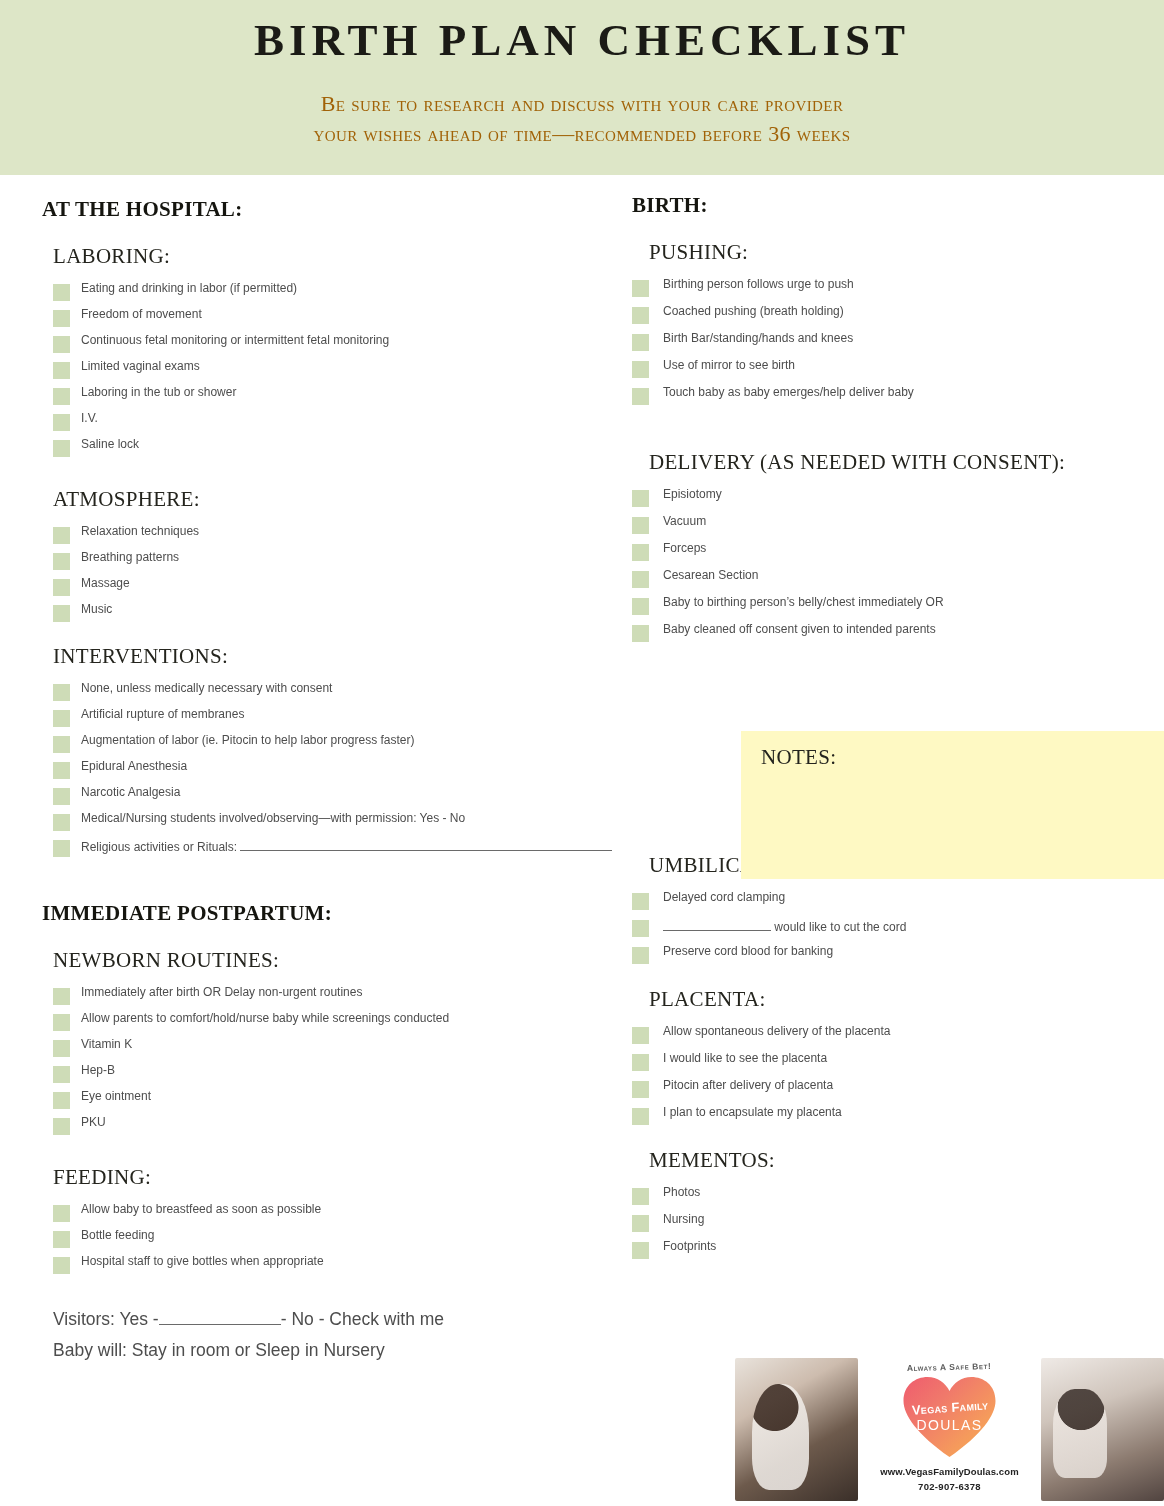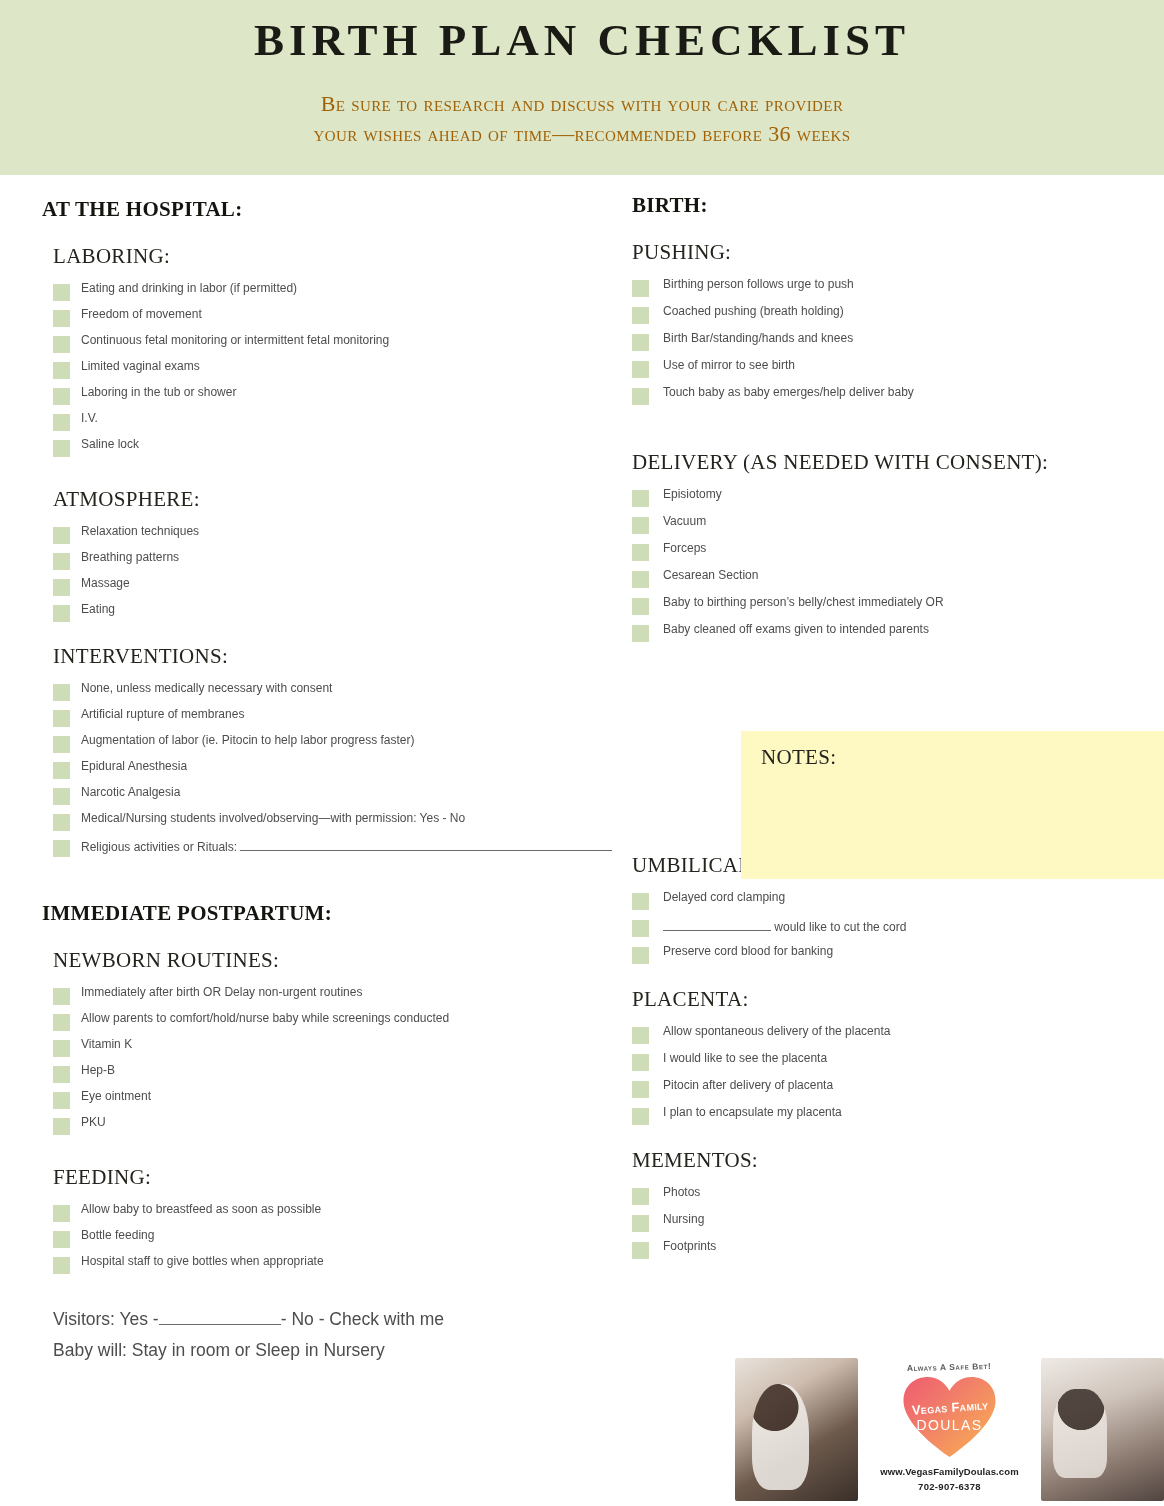--- a/index.html
+++ b/index.html
@@ -104,21 +104,21 @@
     display:inline-block;
     border-bottom:1.4px solid #6a6a6a;
     height:15px;
   }
   .item-label .blank.w-long{width:108px;}
   .item-label .blank.w-rule{width:372px;}
 
   
   .col-right .item{margin-bottom:5px;}
   .col-right .box{margin-left:0;margin-right:14px;}
-  .col-right .h-sub{padding-left:0;}
+  .col-right .h-sub{padding-left:0;margin-left:17px;}
 
   
   .gap-sm{height:18px;}
   .gap-md{height:26px;}
   .gap-lg{height:40px;}
 
   
   .notes-box{
     position:absolute;
     left:109px;top:538px;
@@ -290,21 +290,21 @@
       <li class="item">
           <span class="box"></span>
           <span class="item-label">Breathing patterns</span>
         </li>
       <li class="item">
           <span class="box"></span>
           <span class="item-label">Massage</span>
         </li>
       <li class="item">
           <span class="box"></span>
-          <span class="item-label">Eating</span>
+          <span class="item-label">Music</span>
         </li>
     </ul>
 
     <div class="gap-sm"></div>
 
     <div class="h-sub">INTERVENTIONS:</div>
     <ul class="items">
       <li class="item">
           <span class="box"></span>
           <span class="item-label">None, unless medically necessary with consent</span>
@@ -440,21 +440,21 @@
       <li class="item">
           <span class="box"></span>
           <span class="item-label">Cesarean Section</span>
         </li>
       <li class="item">
           <span class="box"></span>
           <span class="item-label">Baby to birthing person’s belly/chest immediately OR</span>
         </li>
       <li class="item">
           <span class="box"></span>
-          <span class="item-label">Baby cleaned off exams given to intended parents</span>
+          <span class="item-label">Baby cleaned off consent given to intended parents</span>
         </li>
     </ul>
 
     <div class="notes-box">
       <div class="notes-label">NOTES:</div>
     </div>
 
     <div style="height:206px"></div>
 
     <div class="h-sub">UMBILICAL CORD:</div>

